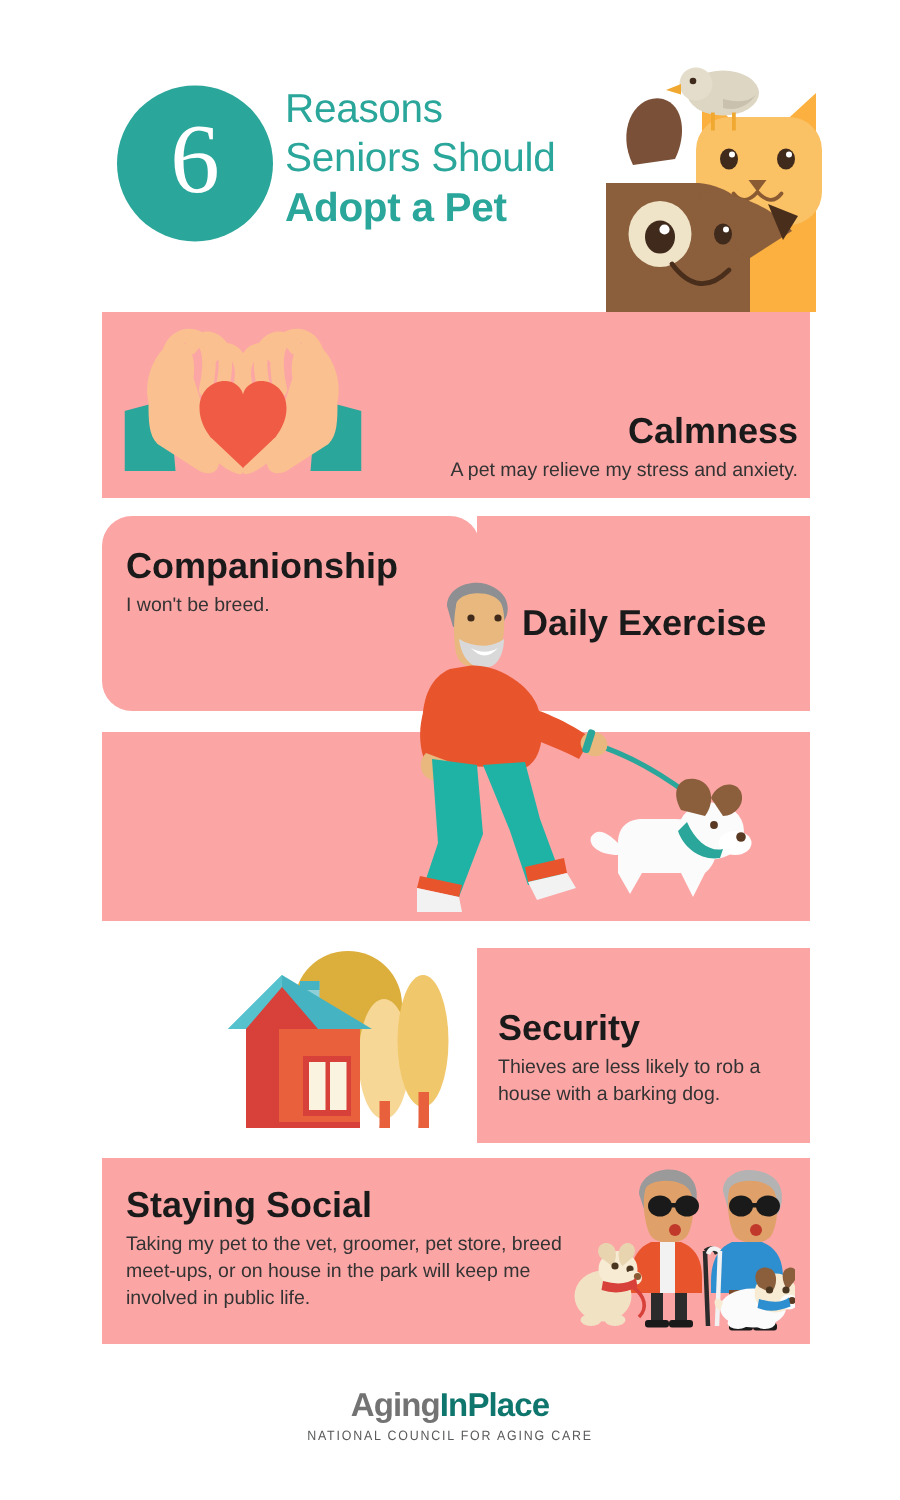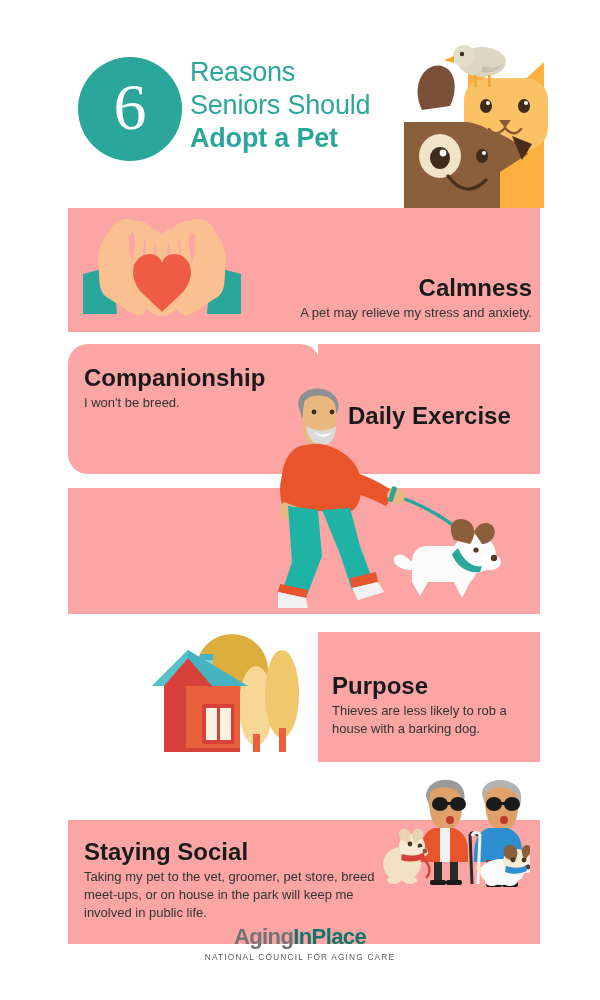--- a/index.html
+++ b/index.html
@@ -62,21 +62,21 @@
   
   .panel {
     position: absolute;
     background: #fca5a5;
   }
   .p-calm      { left: 68px;  top: 208px; width: 472px; height: 124px; }
   .p-comp      { left: 68px;  top: 344px; width: 252px; height: 130px; border-radius: 20px; }
   .p-daily     { left: 318px; top: 344px; width: 222px; height: 130px; }
   .p-purpose   { left: 68px;  top: 488px; width: 472px; height: 126px; }
   .p-security  { left: 318px; top: 632px; width: 222px; height: 130px; }
-  .p-social    { left: 68px;  top: 772px; width: 472px; height: 124px; margin-top: 48px; }
+  .p-social    { left: 68px;  top: 772px; width: 472px; height: 124px; }
 
   .h-title {
     font-weight: bold;
     font-size: 24px;
     line-height: 28px;
     color: #1a1a1a;
     margin: 0;
     white-space: nowrap;
   }
   .h-sub {
@@ -290,21 +290,21 @@
         <circle cx="216" cy="172" r="3.2" fill="#5a3a22"></circle>
         <circle cx="198" cy="164" r="2.6" fill="#5a3a22"></circle>
 
         <path d="M180 162 C186 176 196 182 204 180 L202 186 C190 188 178 180 174 168 Z" fill="#2aa69a"></path>
       </g>
     </svg>
   </div>
 
   <div class="panel p-security">
     <div class="txt t-security">
-      <div class="h-title">Purpose</div>
+      <div class="h-title">Security</div>
       <div class="h-sub" style="max-width:196px">Thieves are less likely to rob a house with a barking dog.</div>
     </div>
   </div>
   <div class="illo illo-house">
     <svg width="158" height="128" viewBox="0 0 158 128">
 
       <circle cx="84" cy="42" r="36" fill="#dcae3c"></circle>
 
       <ellipse cx="108" cy="78" rx="17" ry="40" fill="#f7d795"></ellipse>
       <rect x="105" y="106" width="7" height="18" fill="#e8603c"></rect>

